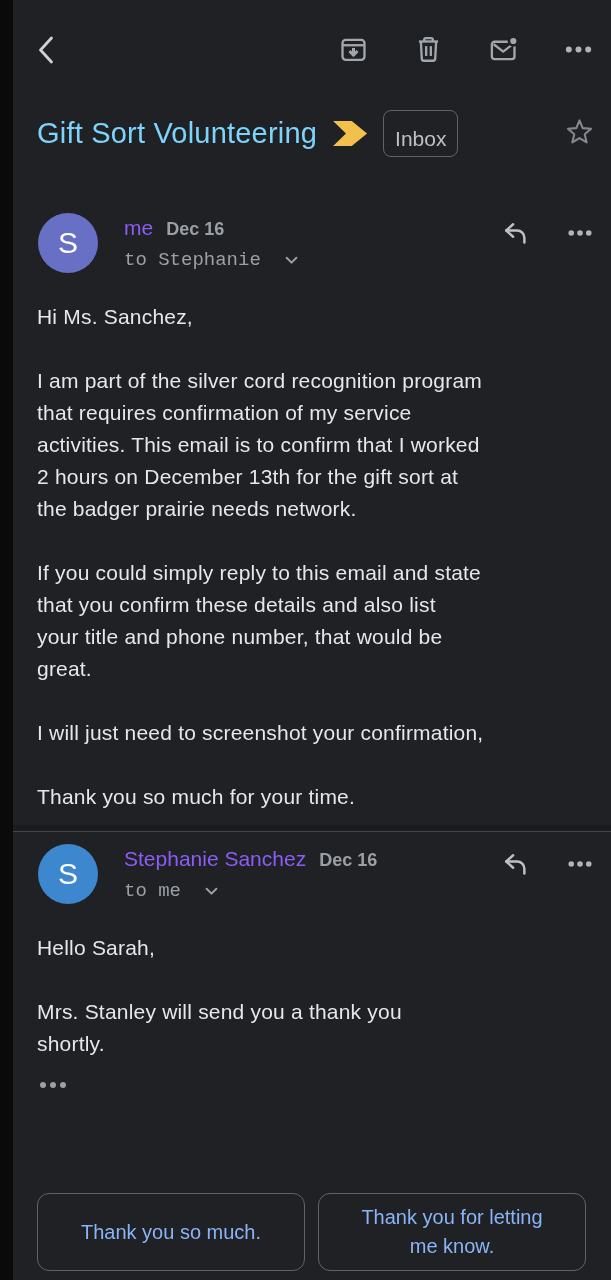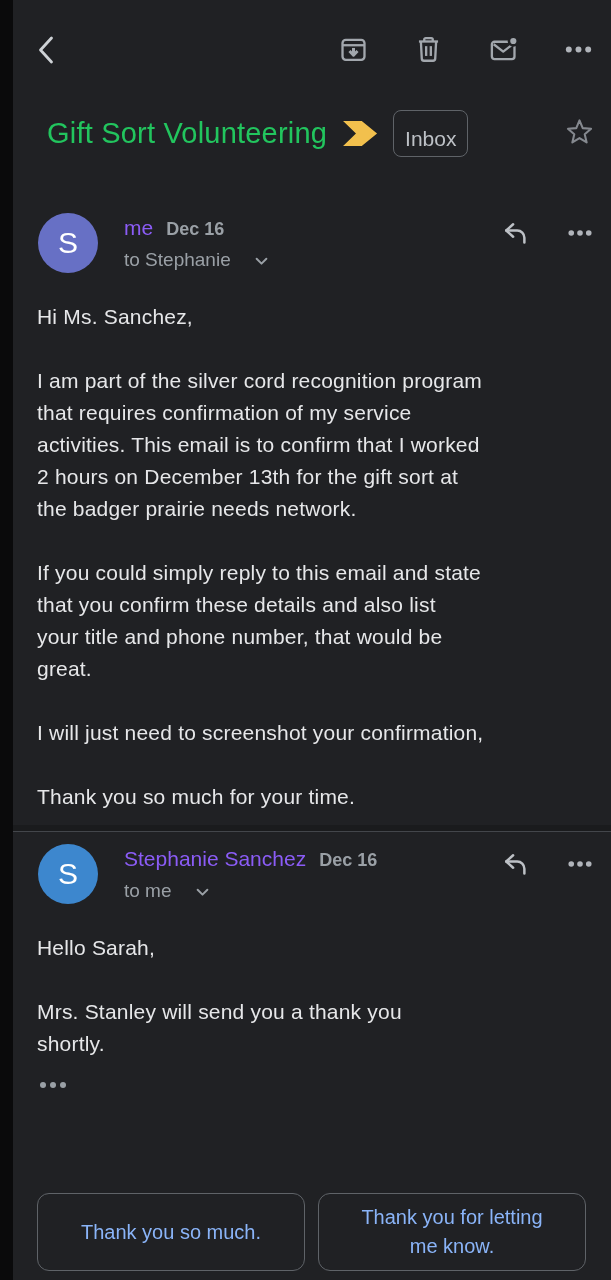--- a/index.html
+++ b/index.html
@@ -25,38 +25,38 @@
   .battery::after { content:""; position:absolute; right:-6px; top:4px; width:3px; height:8px; background:#8b8e93; border-radius:0 2px 2px 0; }
   .battery-fill { position:absolute; left:2px; top:2px; bottom:2px; width:12px; background:#ffffff; border-radius:3px; }
 
   
   .toolbar { margin-top:22px; height:58px; display:flex; align-items:center; justify-content:space-between; padding:0 17px 0 34px; }
   .icon-btn { background:none; border:none; padding:0; display:flex; align-items:center; justify-content:center; cursor:pointer; }
   .toolbar-right { display:flex; align-items:center; gap:44px; }
 
   
   .subject-row { margin-top:30px; padding:0 15px 0 37px; display:flex; align-items:center; gap:16px; }
-  .subject-title { font-size:29px; font-weight:400; color:#22c55e; letter-spacing:.2px; white-space:nowrap;margin-left:10px; }
+  .subject-title { font-size:29px; font-weight:400; color:#7dd3fc; letter-spacing:.2px; white-space:nowrap; }
   .importance-marker { width:34px; height:25px; background:#f2c04d; flex:none;
     clip-path:polygon(0 0, 55% 0, 100% 50%, 55% 100%, 0 100%, 38% 50%); }
   .inbox-badge { border:1.5px solid #5f6368; border-radius:8px; padding:16px 11px 5px; font-size:21px; color:#bdc1c6; white-space:nowrap; }
   .star-btn { margin-left:auto; }
 
   
   .msg-header { display:flex; align-items:flex-start; padding:0 17px 0 38px; }
   .msg1 .msg-header { margin-top:56px; }
   .msg2 .msg-header { margin-top:12px; }
   .avatar { width:60px; height:60px; border-radius:50%; flex:none; display:flex; align-items:center; justify-content:center;
     font-size:30px; color:#fff; }
   .sender-block { margin-left:26px; padding-top:3px; }
   .sender-line { display:flex; align-items:baseline; gap:13px; }
   .sender-name { font-size:21px; font-weight:500; color:#8b5cf6; }
   .msg-date { font-size:18px; color:#9aa0a6;font-weight:bold; }
   .recipient-line { display:flex; align-items:center; gap:24px; margin-top:9px; font-size:19px; color:#9aa0a6;
-    background:none; border:none; font-family:Liberation Sans, sans-serif; cursor:pointer; }
+    background:none; border:none; font-family:Liberation Mono, monospace; cursor:pointer; }
   .header-actions { margin-left:auto; display:flex; align-items:center; gap:36px; margin-top:5px; }
 
   
   .msg-body { padding:28px 14px 0 37px; }
   .msg-body p { font-size:21px; line-height:32px; letter-spacing:.2px; color:#e6e7e9; white-space:pre-line; margin:0 0 32px; }
   .msg-body p:last-child { margin-bottom:0; }
   .msg-divider { margin-top:12px; height:7px; background:#1a1b1d; border-bottom:1px solid #43464b; }
 
   .trimmed-btn { display:flex; gap:4px; margin:18px 0 0 38px; padding:4px 2px; background:none; border:none; cursor:pointer; }
   .trimmed-btn i { width:6px; height:6px; border-radius:50%; background:#9aa0a6; }

